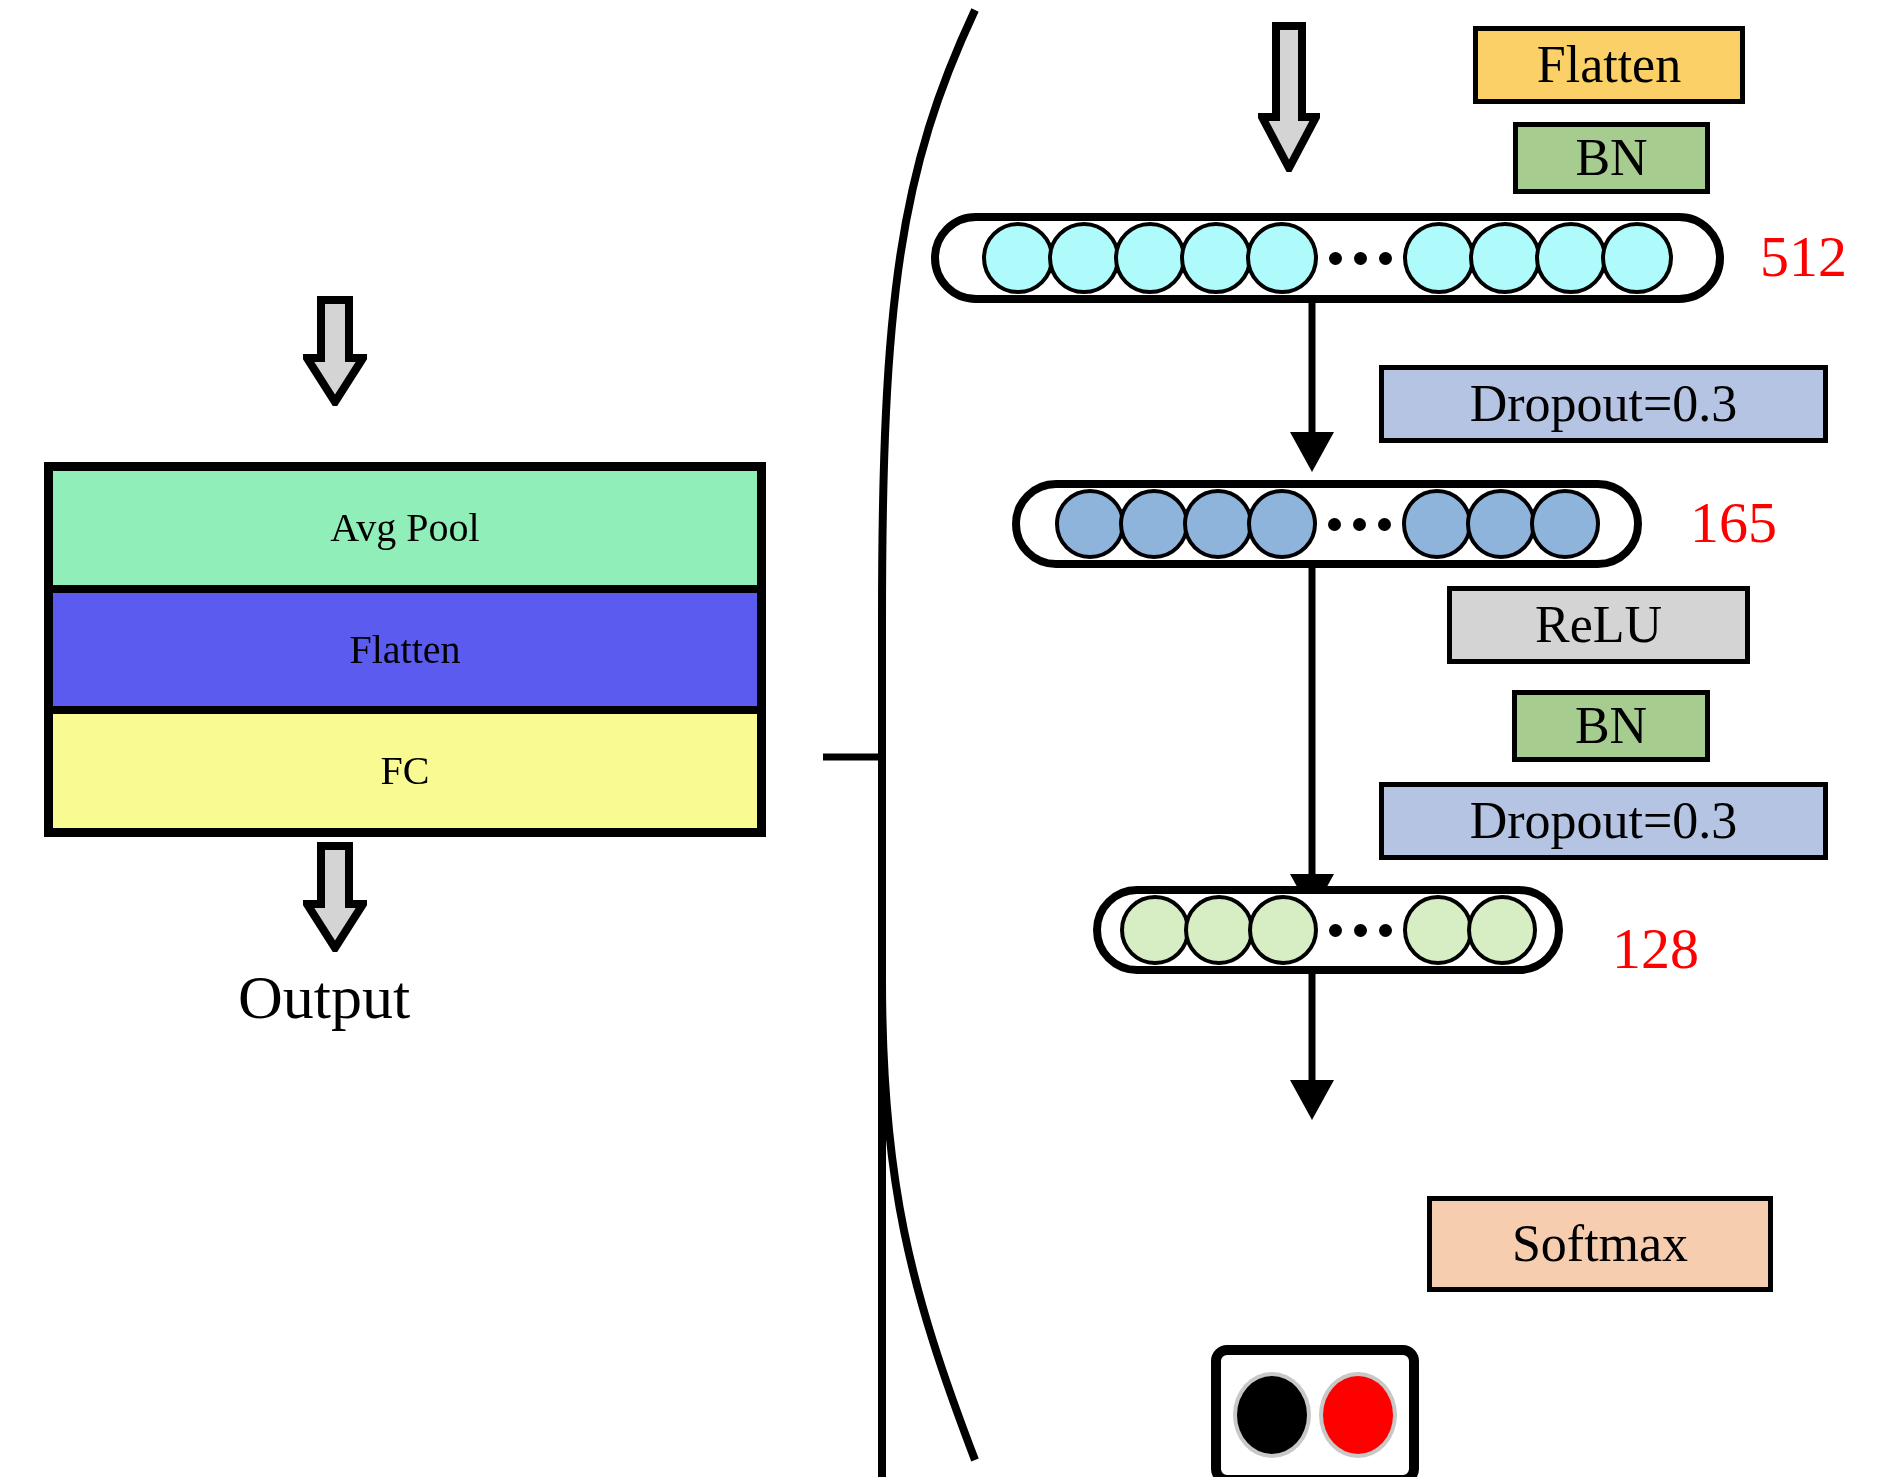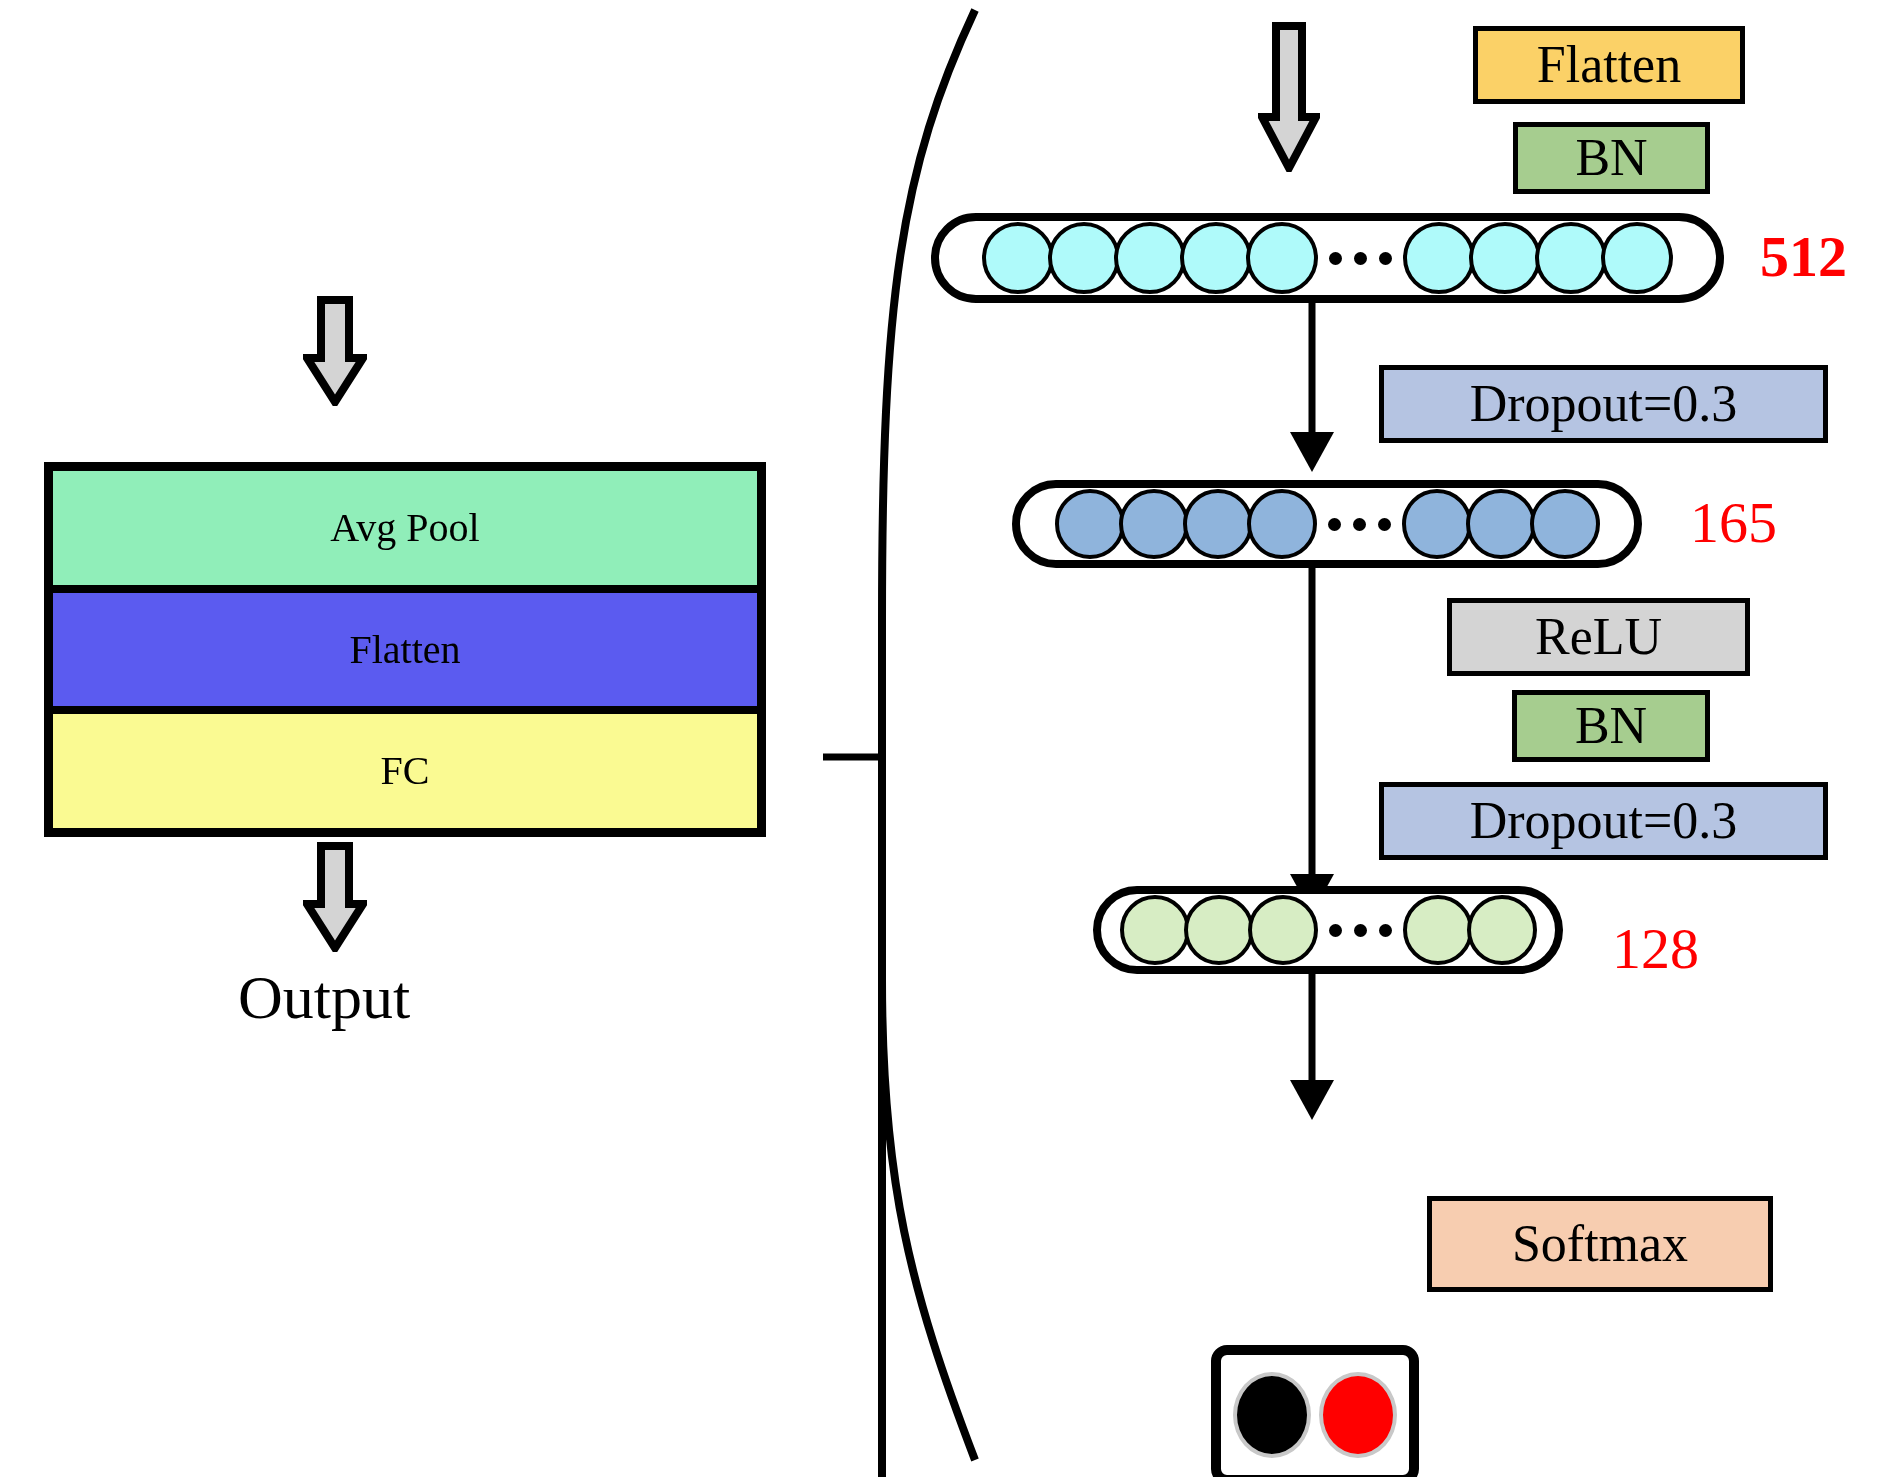--- a/index.html
+++ b/index.html
@@ -198,21 +198,21 @@
     <span class="ellipsis">
         <i></i>
         <i></i>
         <i></i>
       </span>
     <span class="node" style="width:72px;height:72px;background:#AFFAFA;"></span>
     <span class="node" style="width:72px;height:72px;background:#AFFAFA;"></span>
     <span class="node" style="width:72px;height:72px;background:#AFFAFA;"></span>
     <span class="node" style="width:72px;height:72px;background:#AFFAFA;"></span>
   </div>
-  <div class="count-label" style="left:1760px; top:228px;font-weight:bold;">512</div>
+  <div class="count-label" style="left:1760px; top:228px;">512</div>
 
   <svg class="connector" style="left:1282px; top:300px;" width="60" height="172">
     <line x1="30" y1="0" x2="30" y2="136" stroke="#000" stroke-width="7"></line>
     <polygon points="8,132 52,132 30,172" fill="#000"></polygon>
   </svg>
 
   <div class="tag" style="left:1379px; top:365px; width:449px; height:78px; background:#B5C4E2;">
     <span>Dropout=0.3</span>
   </div>
 
@@ -230,21 +230,21 @@
     <span class="node" style="width:70px;height:70px;background:#8FB4DC;"></span>
     <span class="node" style="width:70px;height:70px;background:#8FB4DC;"></span>
   </div>
   <div class="count-label" style="left:1690px; top:494px;">165</div>
 
   <svg class="connector" style="left:1282px; top:566px;" width="60" height="348">
     <line x1="30" y1="0" x2="30" y2="312" stroke="#000" stroke-width="7"></line>
     <polygon points="8,308 52,308 30,348" fill="#000"></polygon>
   </svg>
 
-  <div class="tag" style="left:1447px; top:586px; width:303px; height:78px; background:#D4D4D4;margin-top:12px;">
+  <div class="tag" style="left:1447px; top:586px; width:303px; height:78px; background:#D4D4D4;">
     <span>ReLU</span>
   </div>
 
   <div class="tag" style="left:1512px; top:690px; width:198px; height:72px; background:#A6CD8F;">
     <span>BN</span>
   </div>
 
   <div class="tag" style="left:1379px; top:782px; width:449px; height:78px; background:#B5C4E2;">
     <span>Dropout=0.3</span>
   </div>

